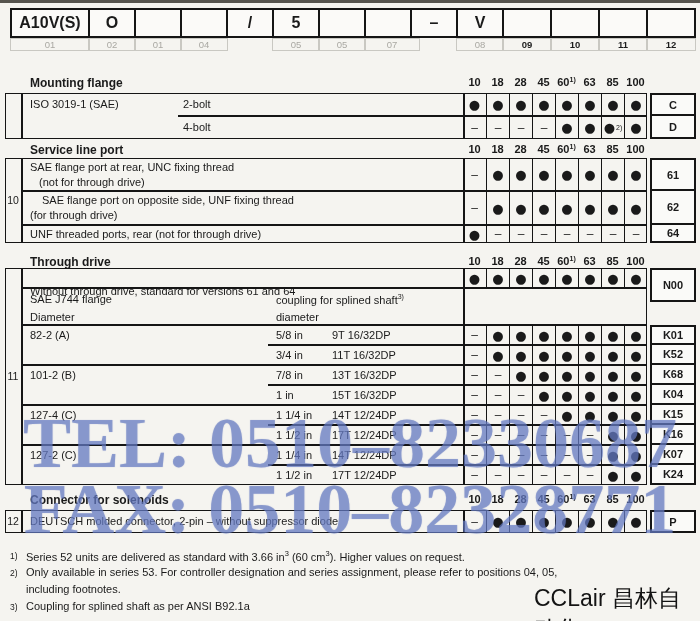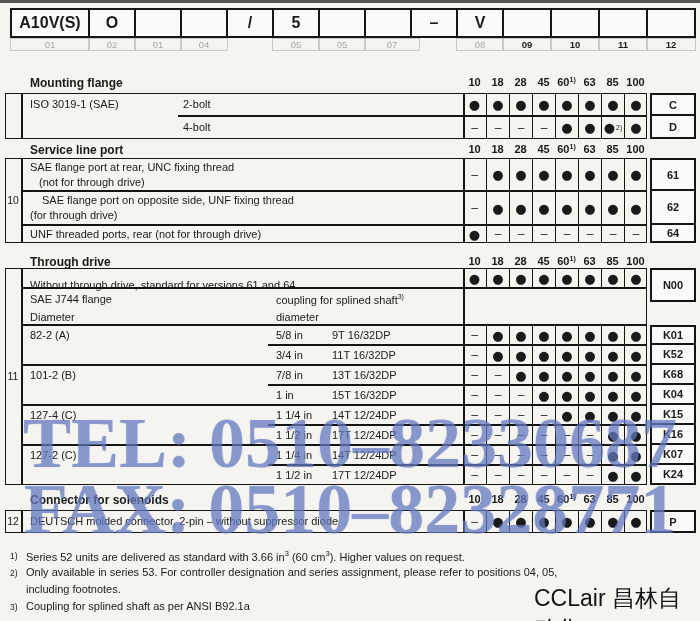--- a/index.html
+++ b/index.html
@@ -250,21 +250,21 @@
       <div class="colhead" style="left: 509px; top: 255px;">28</div>
       <div class="colhead" style="left: 532px; top: 255px;">45</div>
       <div class="colhead" style="left: 555px; top: 255px;">60<sup>1)</sup></div>
       <div class="colhead" style="left: 578px; top: 255px;">63</div>
       <div class="colhead" style="left: 601px; top: 255px;">85</div>
       <div class="colhead" style="left: 624px; top: 255px;">100</div>
       <div class="tbox" style="left: 5px; top: 268px; width: 642px; height: 217px;"></div>
       <div class="vline" style="left: 21px; top: 268px; height: 217px;"></div>
       <div class="vline" style="left: 463px; top: 268px; height: 217px;"></div>
       <div class="poslabel" style="left: 5px; top: 369.5px;">11</div>
-      <div class="dtext" style="left: 30px; top: 279px;">Without through drive, standard for versions 61 and 64</div>
+      <div class="dtext" style="left: 30px; top: 285px;">Without through drive, standard for versions 61 and 64</div>
       <div class="mcell" style="left: 463px; top: 268px; width: 23px; height: 20px; border-left: none;">
         <span class="dot">●</span>
       </div>
       <div class="mcell" style="left: 486px; top: 268px; width: 23px; height: 20px; border-left: 1.5px solid rgb(21, 21, 21);">
         <span class="dot">●</span>
       </div>
       <div class="mcell" style="left: 509px; top: 268px; width: 23px; height: 20px; border-left: 1.5px solid rgb(21, 21, 21);">
         <span class="dot">●</span>
       </div>
       <div class="mcell" style="left: 532px; top: 268px; width: 23px; height: 20px; border-left: 1.5px solid rgb(21, 21, 21);">

